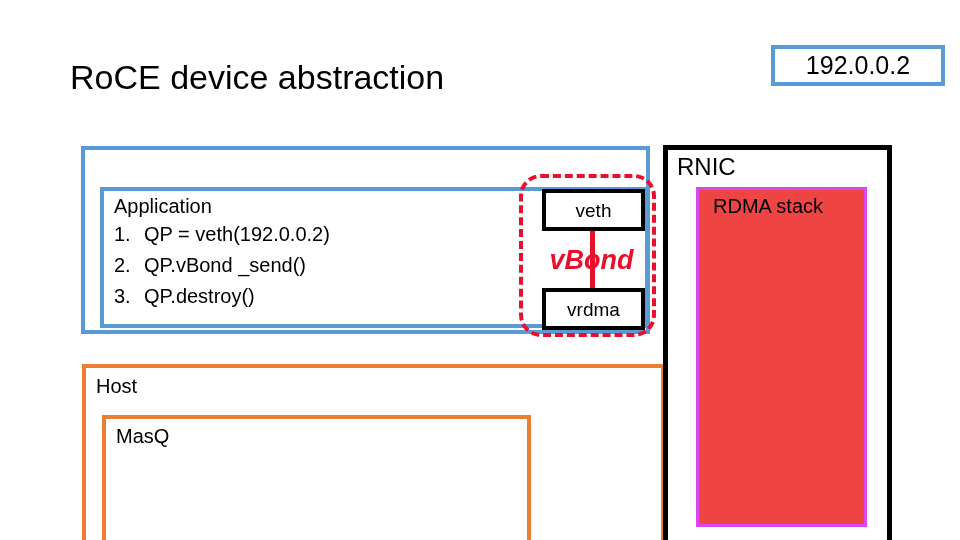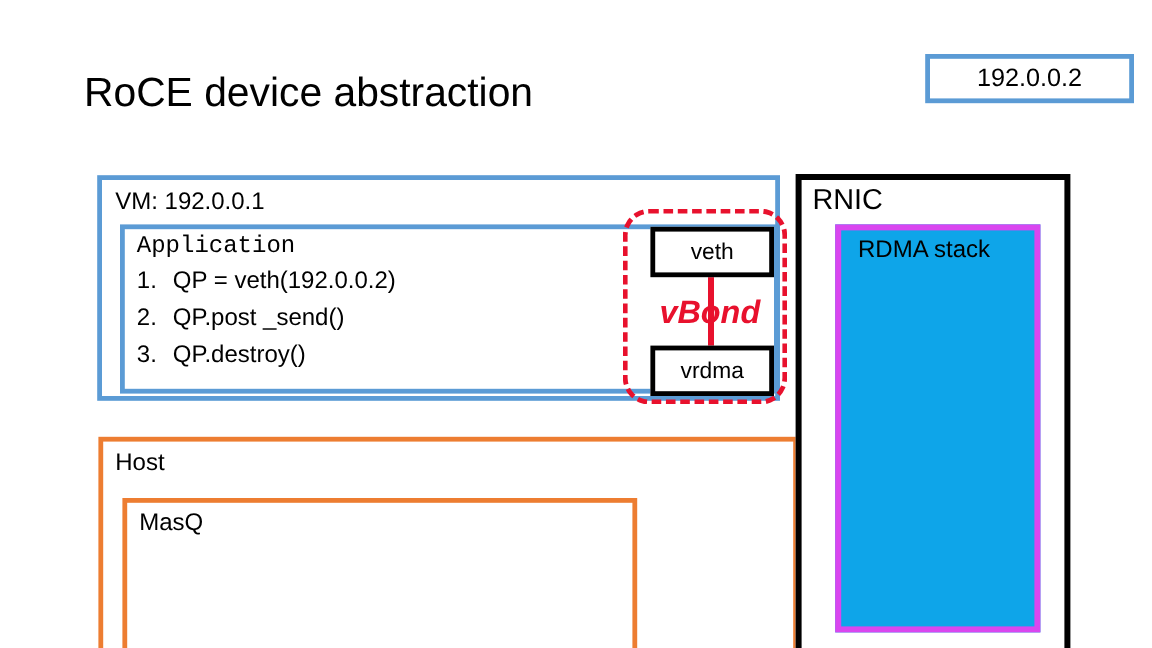--- a/index.html
+++ b/index.html
@@ -40,21 +40,21 @@
     width: 174px;
     height: 41px;
     box-sizing: border-box;
     border: 4px solid #5B9BD5;
     background: #ffffff;
     display: flex;
     align-items: center;
     justify-content: center;
   }
   #peer-badge .badge-text {
-    font-size: 21px;
+    font-size: 25px;
     color: #000000;
     line-height: 1;
   }
 
   
   #vm-box {
     position: absolute;
     left: 81px;
     top: 115px;
     width: 569px;
@@ -85,21 +85,20 @@
     background: transparent;
   }
   #application-label {
     position: absolute;
     left: 10px;
     top: 2px;
     font-size: 20px;
     line-height: 26px;
     color: #000000;
     white-space: nowrap;
-    font-family: Liberation Mono, monospace;
   }
   #application-steps {
     position: absolute;
     left: 10px;
     top: 28px;
     width: 430px;
   }
   #application-steps .step {
     display: flex;
     font-size: 20px;
@@ -237,22 +236,22 @@
   }
 
   
   #rdma-stack-box {
     position: absolute;
     left: 28px;
     top: 37px;
     width: 171px;
     height: 340px;
     box-sizing: border-box;
-    border: 5px solid #d946ef;
-    background: #0ea5e9;
+    border: 3px solid #d946ef;
+    background: #ef4444;
     padding-left: 12px;
   }
   #rdma-stack-label {
     position: absolute;
     left: 14px;
     top: 3px;
     font-size: 20px;
     line-height: 26px;
     color: #000000;
     white-space: nowrap;
@@ -273,33 +272,32 @@
 
 <div id="slide">
 
   <div id="slide-title">RoCE device abstraction</div>
 
   <div id="peer-badge">
     <span class="badge-text">192.0.0.2</span>
   </div>
 
   <div id="vm-box">
-    <div id="vm-label">VM: 192.0.0.1</div>
 
     <div id="application-box">
       <div id="application-label">Application</div>
 
       <div id="application-steps">
         <div class="step">
           <span class="step-num">1.</span>
           <span class="step-text">QP = veth(192.0.0.2)</span>
         </div>
         <div class="step">
           <span class="step-num">2.</span>
-          <span class="step-text">QP.post _send()</span>
+          <span class="step-text">QP.vBond _send()</span>
         </div>
         <div class="step">
           <span class="step-num">3.</span>
           <span class="step-text">QP.destroy()</span>
         </div>
       </div>
     </div>
   </div>
 
   <div id="vbond-group">

